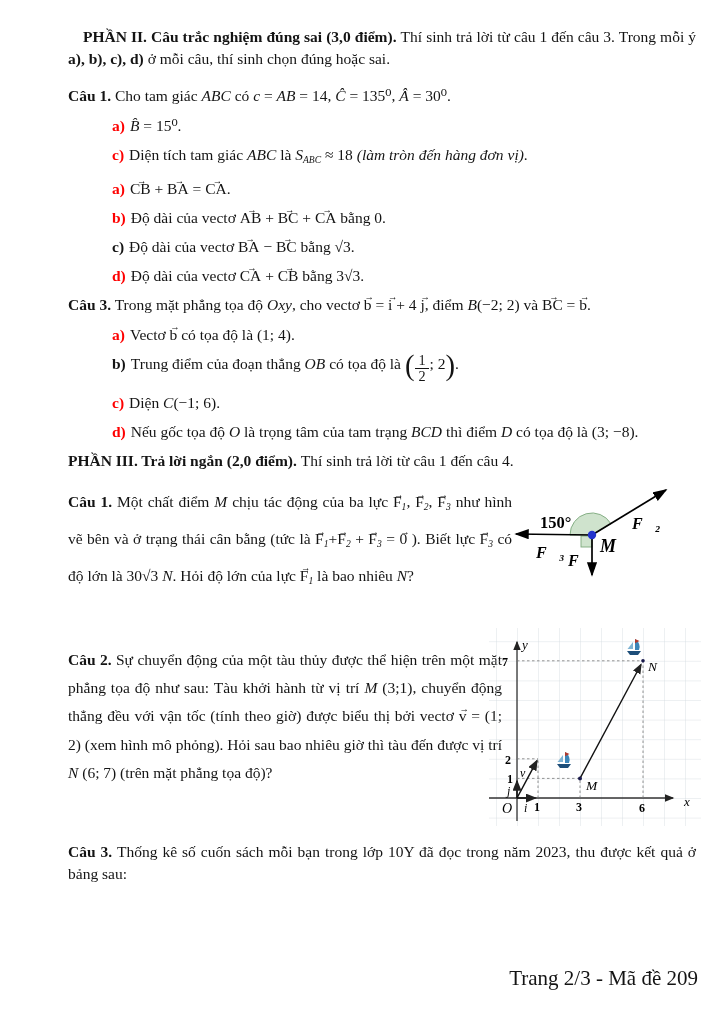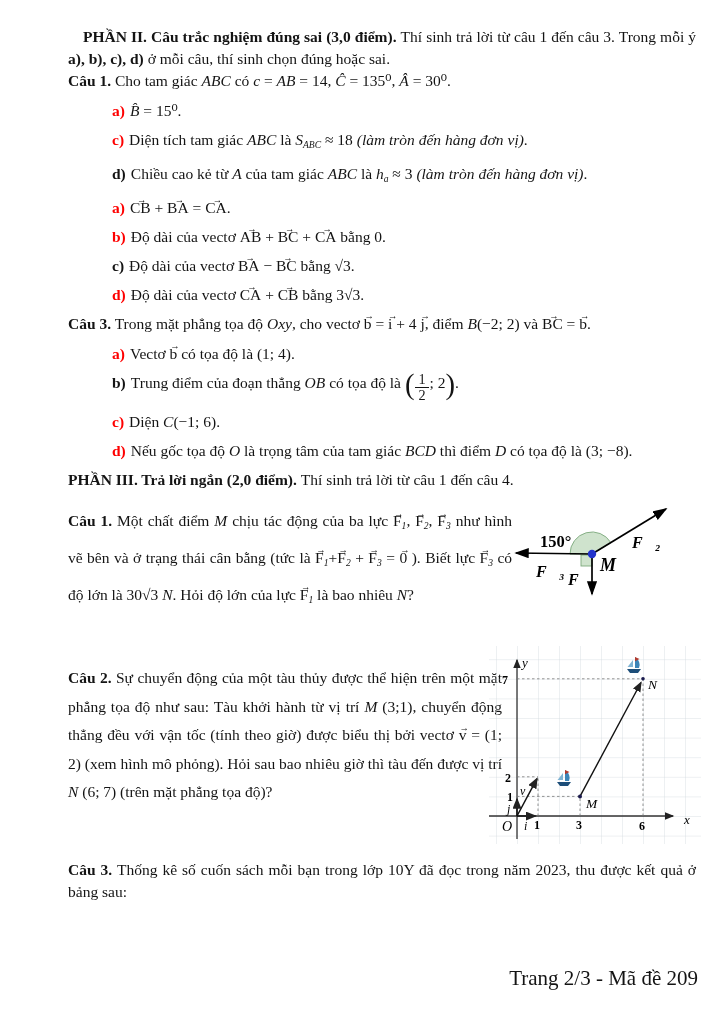--- a/index.html
+++ b/index.html
@@ -3,21 +3,21 @@
 <meta charset="utf-8">
 <style>
   html,body{margin:0;padding:0;background:#e8e8e8;}
   .page{
     position:relative;width:724px;height:1024px;background:#ffffff;
     font-family:"Liberation Serif","DejaVu Serif",serif;
     font-size:15.5px;color:#141414;overflow:hidden;margin:0 auto;
   }
   .content{position:absolute;left:68px;top:26px;width:628px;}
   p{margin:0;}
-  .intro{text-align:justify;text-indent:15px;line-height:22px;}
+  .intro{text-align:justify;text-indent:15px;line-height:22px;margin-bottom:15px;}
   .qtitle{line-height:21px;margin-bottom:9px;}
   .item{margin-left:44px;line-height:21px;margin-bottom:8px;text-align:left;}
   .b{font-weight:700;}
   .i{font-style:italic;}
   .ilabel{font-weight:700;margin-right:5px;}
   .ilabel[data-color="red"]{color:#fe0000;}
   .vec{position:relative;display:inline-block;line-height:inherit;}
   .vec::before{content:"\2192";position:absolute;left:0;right:-3px;top:-0.78em;
     font-size:0.6em;text-align:center;font-style:normal;}
   .isub{font-size:0.62em;vertical-align:-0.3em;font-style:italic;}
@@ -42,32 +42,31 @@
 <body>
 
 <div class="page">
   <div class="content">
 
     <p class="intro"><span class="b">PHẦN II. Câu trắc nghiệm đúng sai (3,0 điểm). </span><span>Thí sinh trả lời từ câu 1 đến câu 3. Trong mỗi ý </span><span class="b">a), b), c), d)</span><span> ở mỗi câu, thí sinh chọn đúng hoặc sai.</span></p>
 
     <p class="qtitle"><span class="b">Câu 1.</span><span> Cho tam giác </span><span class="i">ABC</span><span> có </span><span class="i">c</span><span> = </span><span class="i">AB</span><span> = 14, </span><span class="i">Ĉ</span><span> = 135⁰, </span><span class="i">Â</span><span> = 30⁰.</span></p>
     <p class="item"><span class="ilabel" data-color="red">a)</span><span><span class="i">B̂</span><span> = 15⁰.</span></span></p>
     <p class="item"><span class="ilabel" data-color="red">c)</span><span><span>Diện tích tam giác </span><span class="i">ABC</span><span> là </span><span class="i">S</span><span class="isub">ABC</span><span> ≈ 18 </span><span class="i">(làm tròn đến hàng đơn vị)</span><span>.</span></span></p>
-    <p class="item"><span class="ilabel" data-color="black">d)</span><span><span>Chiều cao kẻ từ </span><span class="i">A</span><span> của tam giác </span><span class="i">ABC</span><span> là </span><span class="i">h</span><span class="isub">a</span><span> ≈ 3 </span><span class="i">(làm tròn đến hàng đơn vị)</span><span>.</span></span></p>
 
     <p class="item"><span class="ilabel" data-color="red">a)</span><span><span class="vec">CB</span><span> + </span><span class="vec">BA</span><span> = </span><span class="vec">CA</span><span>.</span></span></p>
     <p class="item"><span class="ilabel" data-color="red">b)</span><span><span>Độ dài của vectơ </span><span class="vec">AB</span><span> + </span><span class="vec">BC</span><span> + </span><span class="vec">CA</span><span> bằng 0.</span></span></p>
     <p class="item"><span class="ilabel" data-color="black">c)</span><span><span>Độ dài của vectơ </span><span class="vec">BA</span><span> − </span><span class="vec">BC</span><span> bằng </span><span>√3</span><span>.</span></span></p>
     <p class="item"><span class="ilabel" data-color="red">d)</span><span><span>Độ dài của vectơ </span><span class="vec">CA</span><span> + </span><span class="vec">CB</span><span> bằng 3</span><span>√3</span><span>.</span></span></p>
 
     <p class="qtitle" style="margin-top:4px"><span class="b">Câu 3.</span><span> Trong mặt phẳng tọa độ </span><span class="i">Oxy</span><span>, cho vectơ </span><span class="vec">b</span><span> = </span><span class="vec">i</span><span> + 4 </span><span class="vec">j</span><span>, điểm </span><span class="i">B</span><span>(−2; 2) và </span><span class="vec">BC</span><span> = </span><span class="vec">b</span><span>.</span></p>
     <p class="item" style="margin-top:4px"><span class="ilabel" data-color="red">a)</span><span><span>Vectơ </span><span class="vec">b</span><span> có tọa độ là (1; 4).</span></span></p>
     <p class="item"><span class="ilabel" data-color="black">b)</span><span><span>Trung điểm của đoạn thẳng </span><span class="i">OB</span><span> có tọa độ là </span><span class="bigp">(</span><span class="frac"><span>1</span><span>2</span></span><span>; 2</span><span class="bigp">)</span><span>.</span></span></p>
     <p class="item"><span class="ilabel" data-color="red">c)</span><span><span>Diện </span><span class="i">C</span><span>(−1; 6).</span></span></p>
-    <p class="item"><span class="ilabel" data-color="red">d)</span><span><span>Nếu gốc tọa độ </span><span class="i">O</span><span> là trọng tâm của tam giác </span><span class="i">BCD</span><span> thì điểm </span><span class="i">D</span><span> có tọa độ là (3; −8).</span></span></p>
+    <p class="item"><span class="ilabel" data-color="red">d)</span><span><span>Nếu gốc tọa độ </span><span class="i">O</span><span> là trọng tâm của tam trạng </span><span class="i">BCD</span><span> thì điểm </span><span class="i">D</span><span> có tọa độ là (3; −8).</span></span></p>
 
     <p class="part3-intro"><span class="b">PHẦN III. Trả lời ngắn (2,0 điểm). </span><span>Thí sinh trả lời từ câu 1 đến câu 4.</span></p>
 
     <div class="sec sec-q1">
       <p class="qtext"><span class="b">Câu 1.</span><span> Một chất điểm </span><span class="i">M</span><span> chịu tác động của ba lực </span><span class="vec">F</span><span class="isub">1</span><span>, </span><span class="vec">F</span><span class="isub">2</span><span>, </span><span class="vec">F</span><span class="isub">3</span><span> như hình vẽ bên và ở trạng thái cân bằng (tức là </span><span class="vec">F</span><span class="isub">1</span><span>+</span><span class="vec">F</span><span class="isub">2</span><span> + </span><span class="vec">F</span><span class="isub">3</span><span> = </span><span class="vec">0</span><span> ). Biết lực </span><span class="vec">F</span><span class="isub">3</span><span> có độ lớn là 30</span><span>√3</span><span> </span><span class="i">N</span><span>. Hỏi độ lớn của lực </span><span class="vec">F</span><span class="isub">1</span><span> là bao nhiêu </span><span class="i">N</span><span>?</span></p>
       <div class="fig-forces">
         <svg width="206" height="118" viewBox="0 0 206 118">
           <defs>
             <marker id="ah" markerWidth="10" markerHeight="8" refX="7.5" refY="3" orient="auto">
               <path d="M0,0 L8.5,3 L0,6 Z" fill="#000"></path>

